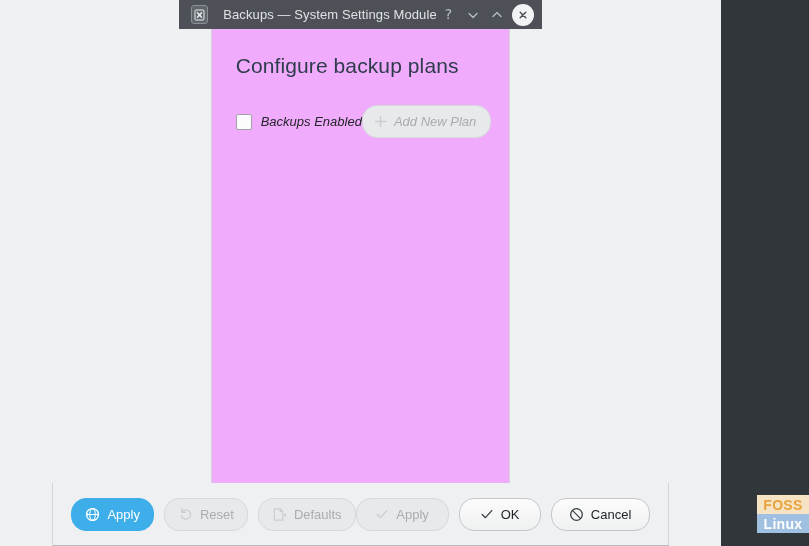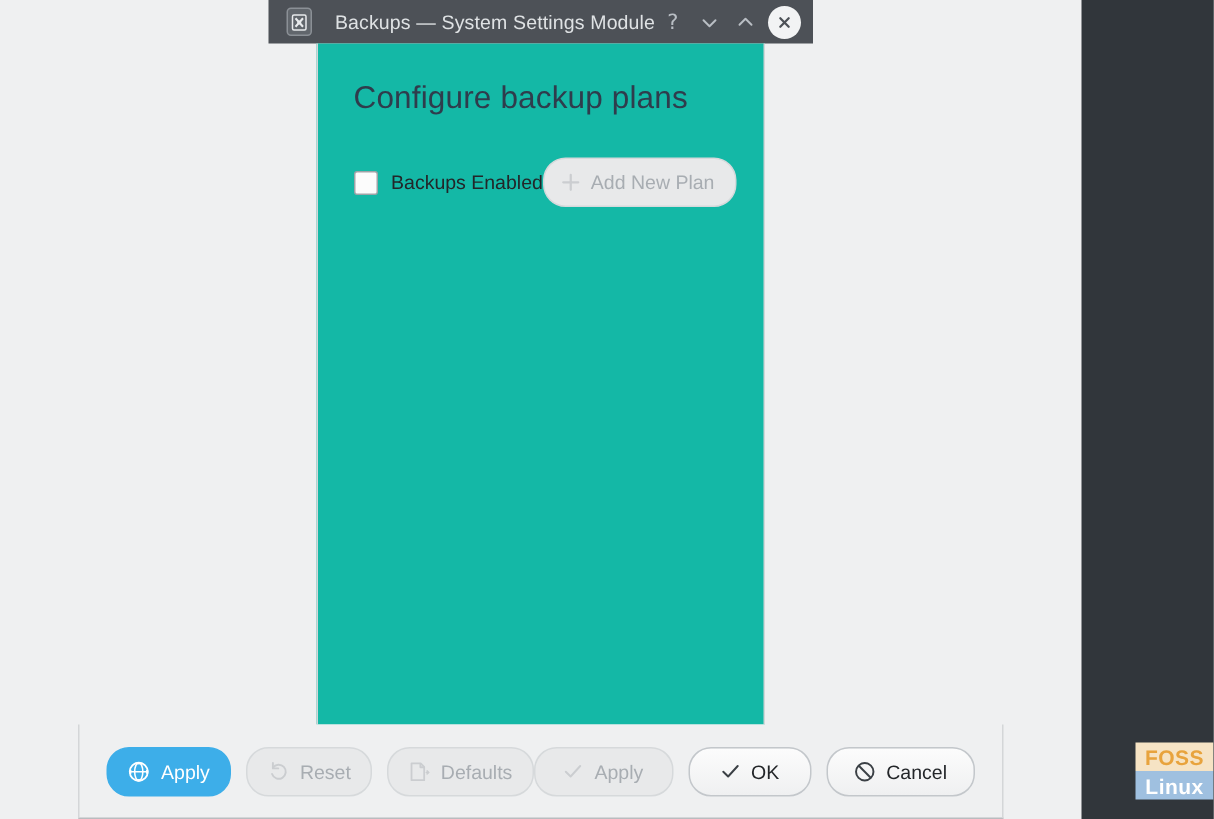--- a/index.html
+++ b/index.html
@@ -90,41 +90,42 @@
     display: flex;
     align-items: center;
     justify-content: center;
     margin-left: 3px;
   }
 
   
   #content {
     flex: 1;
     position: relative;
-    background: #14b8a6;
+    background: #f0abfc;
     border-left: 1px solid #d4d6d8;
     border-right: 1px solid #d4d6d8;
     box-sizing: border-box;
     display: flex;
     flex-direction: column;
   }
 
   #page-title {
     font-size: 21px;
     color: #2f3c4c;
     padding: 25px 0 0 24px;
     font-weight: 400;
     letter-spacing: 0.1px;
   }
 
   #options-row {
     display: flex;
     align-items: center;
     justify-content: space-between;
     padding: 27px 18px 0 24px;
+    font-style: italic;
   }
 
   .checkbox-wrap {
     display: flex;
     align-items: center;
     gap: 9px;
   }
   .cbox {
     width: 16px;
     height: 16px;

